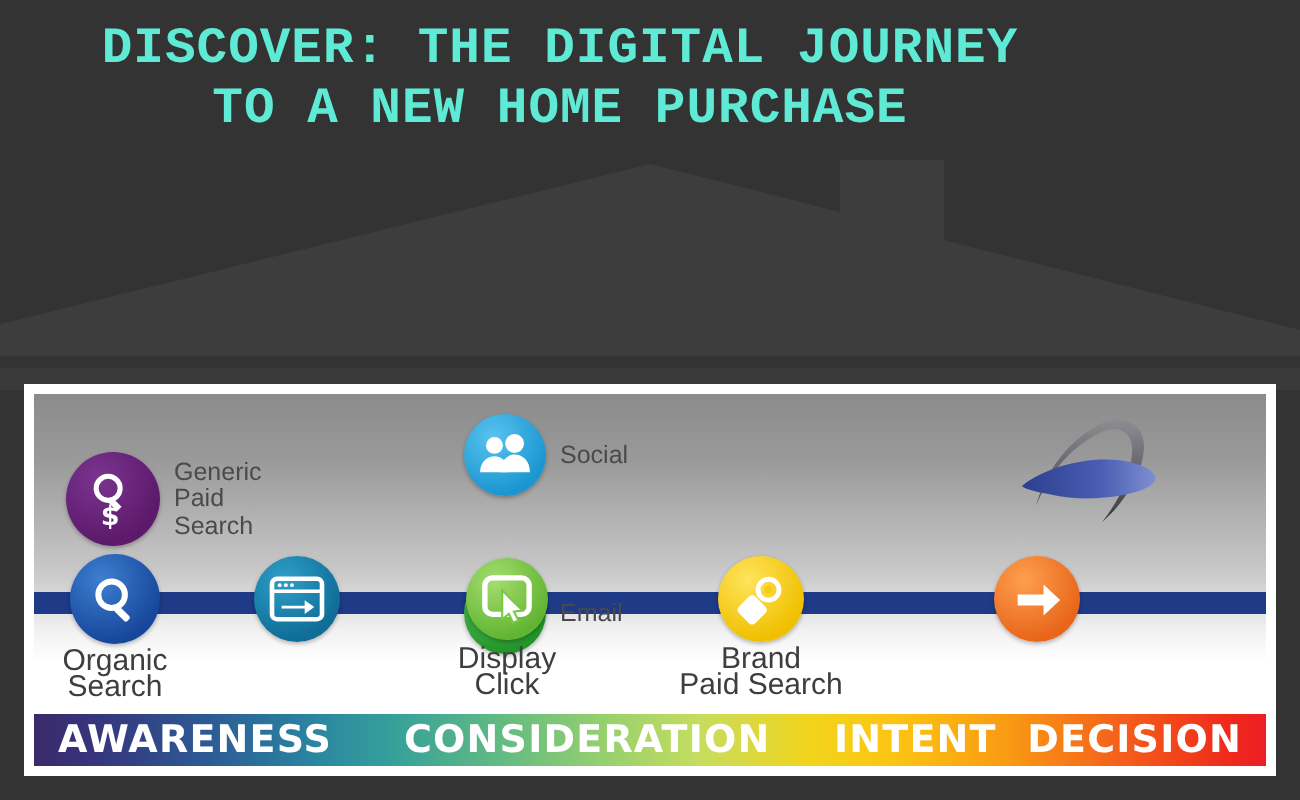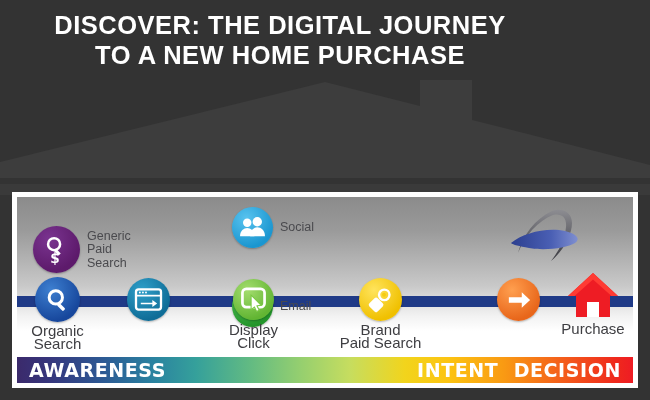--- a/index.html
+++ b/index.html
@@ -10,24 +10,24 @@
     position:relative;
   }
   #stage{position:relative;width:650px;height:400px;overflow:hidden;background:#333333;}
 
   
   .house-bg{position:absolute;left:0;top:80px;width:650px;height:115px;z-index:1;}
 
   
   .title{
     position:absolute;left:0;top:10px;width:560px;z-index:3;
-    text-align:center;color:#ffffff;
+    text-align:center;color:#5eead4;
     font-weight:bold;font-size:25.5px;line-height:30px;
     letter-spacing:0.5px;
-    font-family:Liberation Sans, sans-serif;
+    font-family:Liberation Mono, monospace;
   }
   .title .l2{display:block;}
 
   
   .panel{
     position:absolute;left:12px;top:192px;width:626px;height:196px;
     background:#ffffff;padding:5px;box-sizing:border-box;z-index:4;
   }
   .panel-inner{
     position:relative;width:100%;height:100%;overflow:hidden;
@@ -201,31 +201,23 @@
       </div>
 
       <div class="node" style="left:480px;top:81px;">
         <div class="bubble" style="width:43px;height:43px;background:radial-gradient(circle at 35% 28%,#ff9f4f,#e8661a 72%);">
           <svg width="26" height="24" viewBox="0 0 28 26">
             <path d="M3 10 L17 10 L17 4.6 L26 13 L17 21.4 L17 16 L3 16 Z" fill="#fff"></path>
           </svg>
         </div>
       </div>
 
-      <div class="node" style="left:550px;top:73px;">
-        <svg width="52" height="52" viewBox="0 0 52 52">
-          <path d="M26 3 L51 26 L43 26 L43 47 L9 47 L9 26 L1 26 Z" fill="#ee1c24"></path>
-          <rect x="20" y="32" width="12" height="15" fill="#ffffff"></rect>
-          <path d="M26 8 L45.5 26 L43 26 L43 30 L9 30 L9 26 L6.5 26 Z" fill="#ee1c24"></path>
-          <path d="M26 3 L51 26 L44.5 26 L26 9.5 L7.5 26 L1 26 Z" fill="#ff3b33"></path>
-        </svg>
-        <div class="node-label" style="top:53px;">Purchase</div>
-      </div>
 
       <div class="funnel">
         <span class="f-aware">AWARENESS</span>
+        <span class="f-consider">CONSIDERATION</span>
         <span class="f-intent">INTENT</span>
         <span class="f-decision">DECISION</span>
       </div>
 
     </div>
   </div>
 </div>
 
 </body></html>

